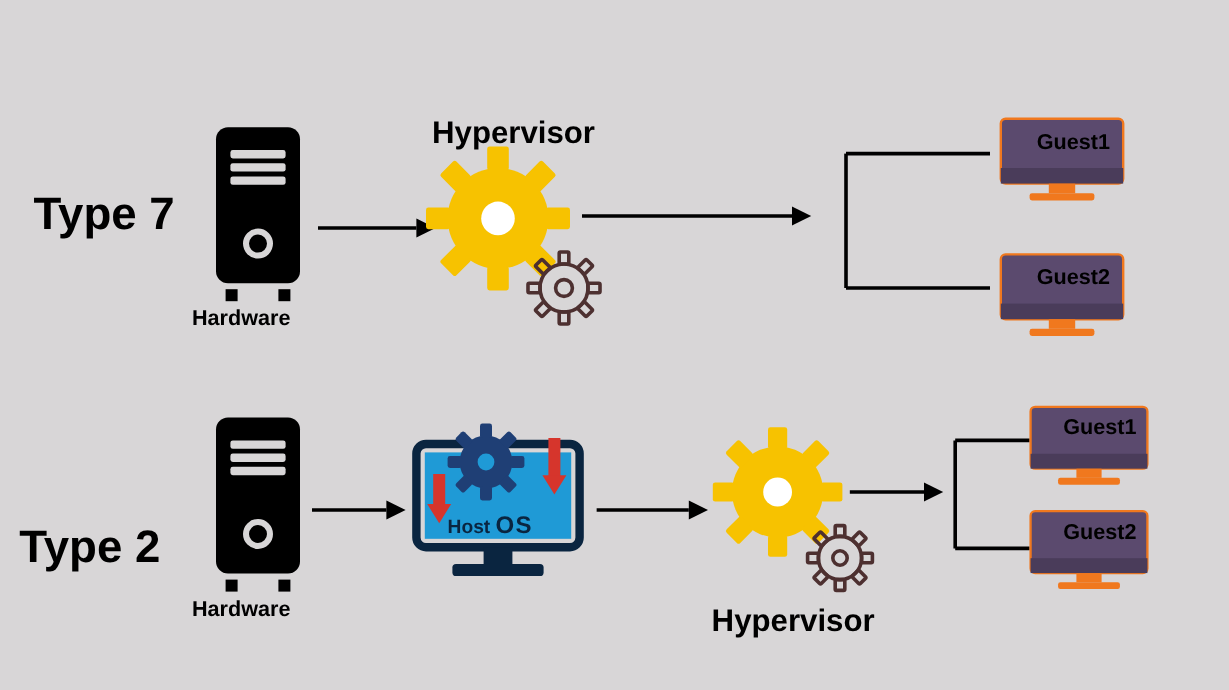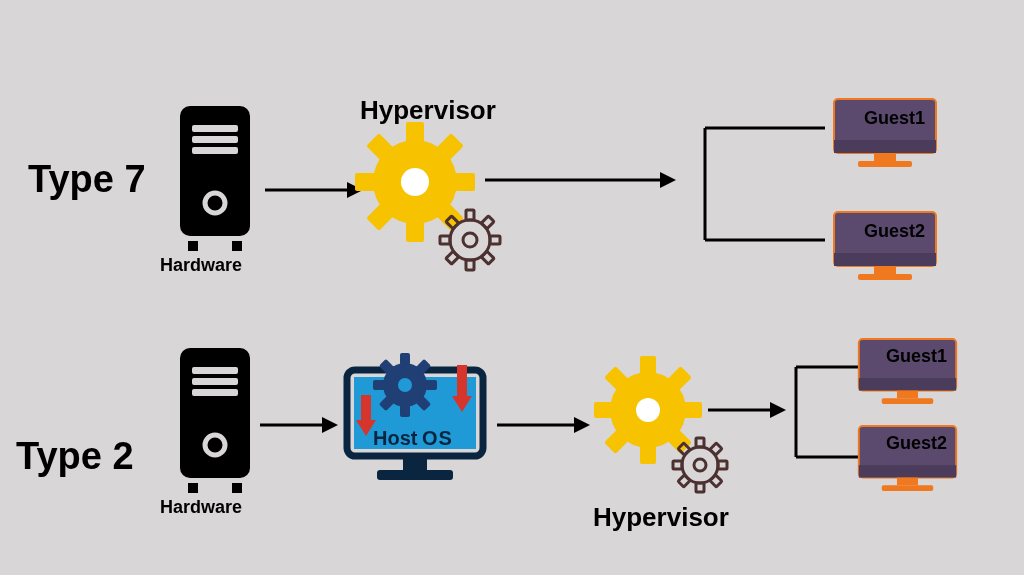--- a/index.html
+++ b/index.html
@@ -176,21 +176,21 @@
 
   <g fill="#d6352c">
     <rect x="26" y="55" width="10" height="26"></rect>
     <polygon points="21,80 41,80 31,96"></polygon>
     <rect x="122" y="25" width="10" height="32"></rect>
     <polygon points="117,56 137,56 127,72"></polygon>
   </g>
 </svg>
 
 <div class="abs" style="left:373px; top:427px;">
-  <span class="os-text" style="font-size:20px;">Host</span>
+  <span class="os-text" style="font-size:16px;">Host</span>
   <span class="os-text" style="font-size:20px; letter-spacing:1px;">OS</span>
 </div>
 
 <svg class="abs" style="left:497px; top:410px;" width="95" height="30">
   <line x1="0" y1="15" x2="77" y2="15" stroke="#000" stroke-width="3"></line>
   <polygon points="77,7 93,15 77,23" fill="#000"></polygon>
 </svg>
 
 <svg class="abs" style="left:590px; top:355px;" width="160" height="150" viewBox="0 0 160 150">
   <g transform="translate(58,55)">

